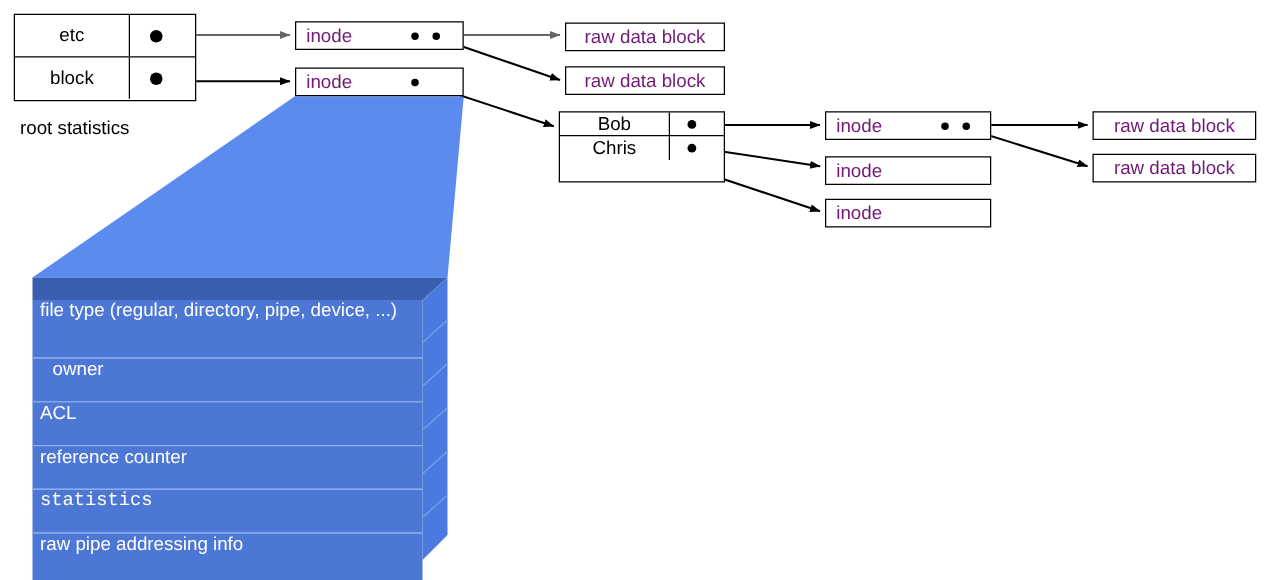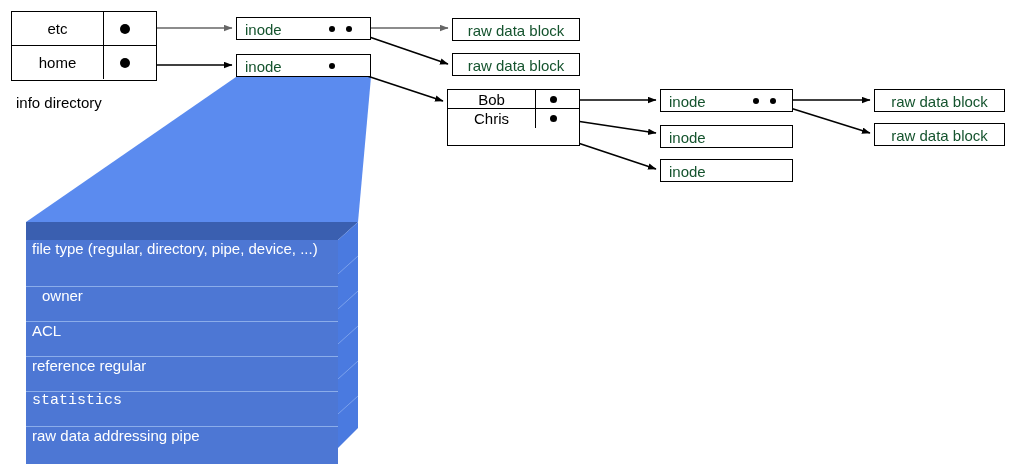--- a/index.html
+++ b/index.html
@@ -19,21 +19,21 @@
     overflow: hidden;
   }
 
   
   .box {
     position: absolute;
     box-sizing: border-box;
     border: 1.5px solid #000000;
     background: #ffffff;
     font-size: 15px;
-    color: #14532d;
+    color: #701a75;
     line-height: 1;
     z-index: 5;
   }
   .box .cell-text {
     position: absolute;
     white-space: nowrap;
   }
   .label-left {
     left: 8px;
     top: 50%;
@@ -147,27 +147,27 @@
     <div class="detail-front" style="top:0px; height:46px; width:312px; border-top:none;">
       <span>file type (regular, directory, pipe, device, ...)</span>
     </div>
     <div class="detail-front" style="top:46px; height:35px; width:312px;padding-left:16px;">
       <span>owner</span>
     </div>
     <div class="detail-front" style="top:81px; height:35px; width:312px;">
       <span>ACL</span>
     </div>
     <div class="detail-front" style="top:116px; height:35px; width:312px;">
-      <span>reference regular</span>
+      <span>reference counter</span>
     </div>
     <div class="detail-front" style="top:151px; height:35px; width:312px;font-family:Liberation Mono, monospace;">
       <span>statistics</span>
     </div>
     <div class="detail-front" style="top:186px; height:38px; width:312px;">
-      <span>raw data addressing pipe</span>
+      <span>raw pipe addressing info</span>
     </div>
   </div>
 
   <svg id="links">
     <defs>
       <marker id="arrow" markerWidth="9" markerHeight="9" refX="8" refY="3.2" orient="auto" markerUnits="userSpaceOnUse">
         <path d="M0,0 L8.5,3.2 L0,6.4 z" fill="#000000"></path>
       </marker>
       <marker id="arrowg" markerWidth="9" markerHeight="9" refX="8" refY="3.2" orient="auto" markerUnits="userSpaceOnUse">
         <path d="M0,0 L8.5,3.2 L0,6.4 z" fill="#666666"></path>
@@ -196,28 +196,28 @@
   </svg>
 
   <div class="dir-table" style="left:11px; top:11px; width:146px; height:70px;">
     <div class="dir-row" style="height:34px;">
       <div class="dir-name" style="width:92px; height:100%;">etc</div>
       <div class="dir-ptr">
         <span class="dot" style="left:16px; top:50%; margin-top:-5px; width:10px; height:10px;"></span>
       </div>
     </div>
     <div class="dir-row" style="height:33px;">
-      <div class="dir-name" style="width:92px; height:100%;">home</div>
+      <div class="dir-name" style="width:92px; height:100%;">block</div>
       <div class="dir-ptr">
         <span class="dot" style="left:16px; top:50%; margin-top:-5px; width:10px; height:10px;"></span>
       </div>
     </div>
   </div>
 
-  <div class="plain-label" style="left:16px; top:94px;">info directory</div>
+  <div class="plain-label" style="left:16px; top:94px;">root statistics</div>
 
   <div class="box" style="left:236px; top:17px; width:135px; height:23px;">
     <span class="cell-text label-left">inode</span>
     <span class="dot" style="left:92px; top:50%; margin-top:-3px; width:6px; height:6px;"></span>
     <span class="dot" style="left:109px; top:50%; margin-top:-3px; width:6px; height:6px;"></span>
   </div>
 
   <div class="box" style="left:236px; top:54px; width:135px; height:23px;">
     <span class="cell-text label-left">inode</span>
     <span class="dot" style="left:92px; top:50%; margin-top:-3px; width:6px; height:6px;"></span>

